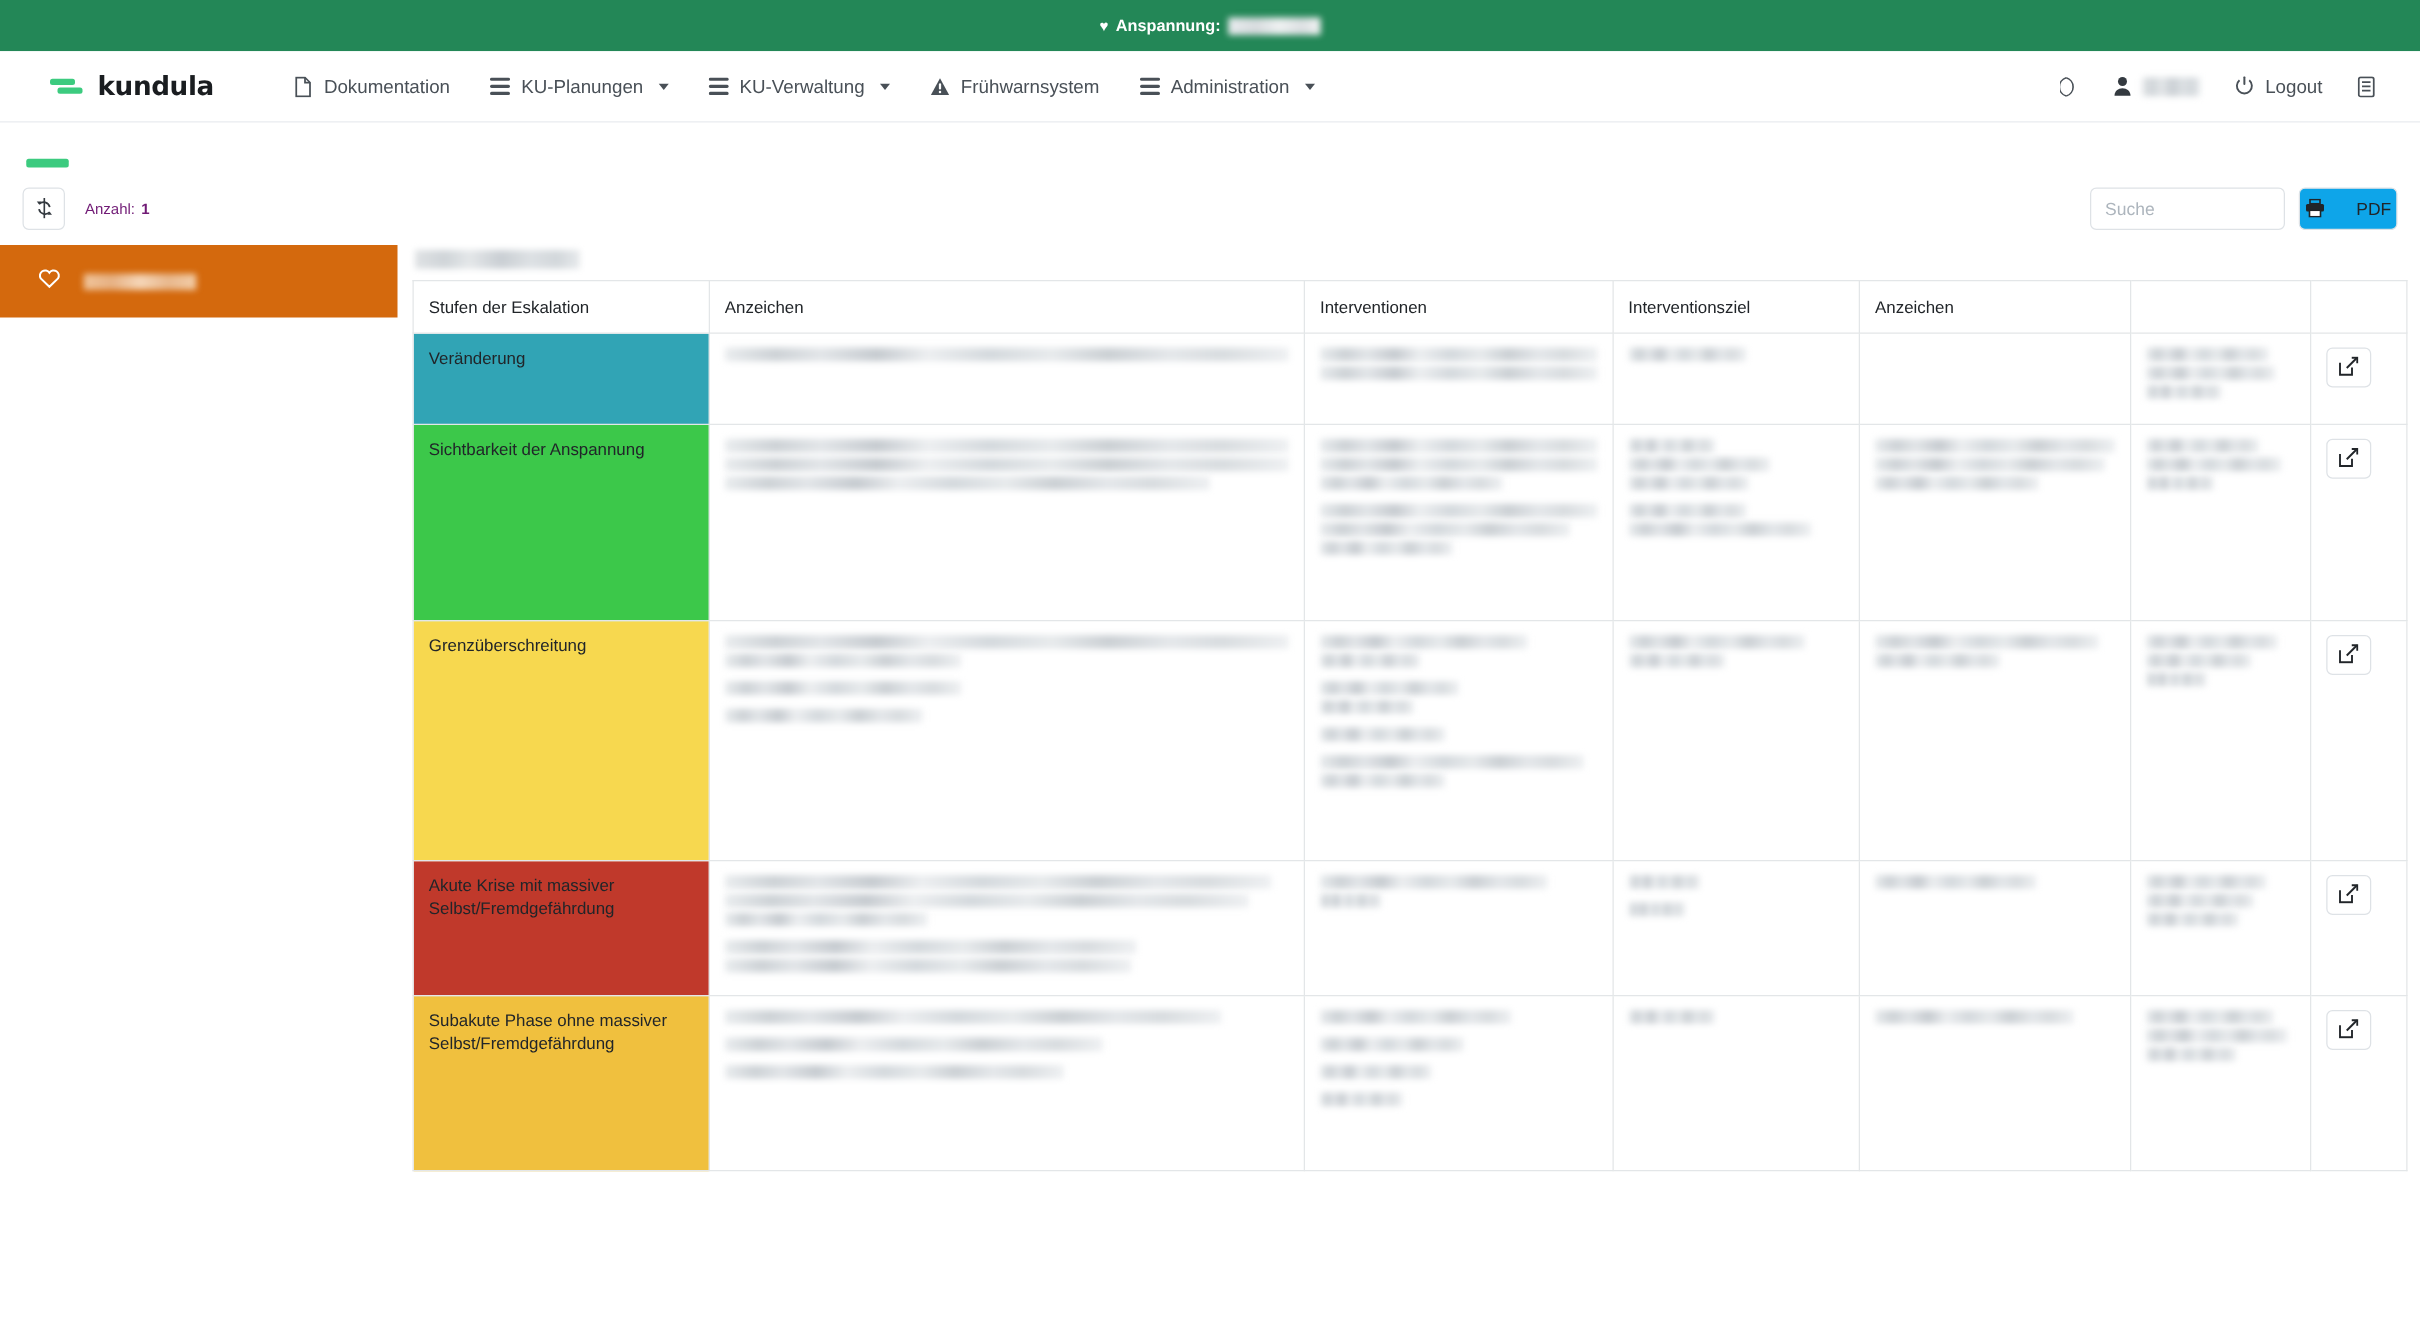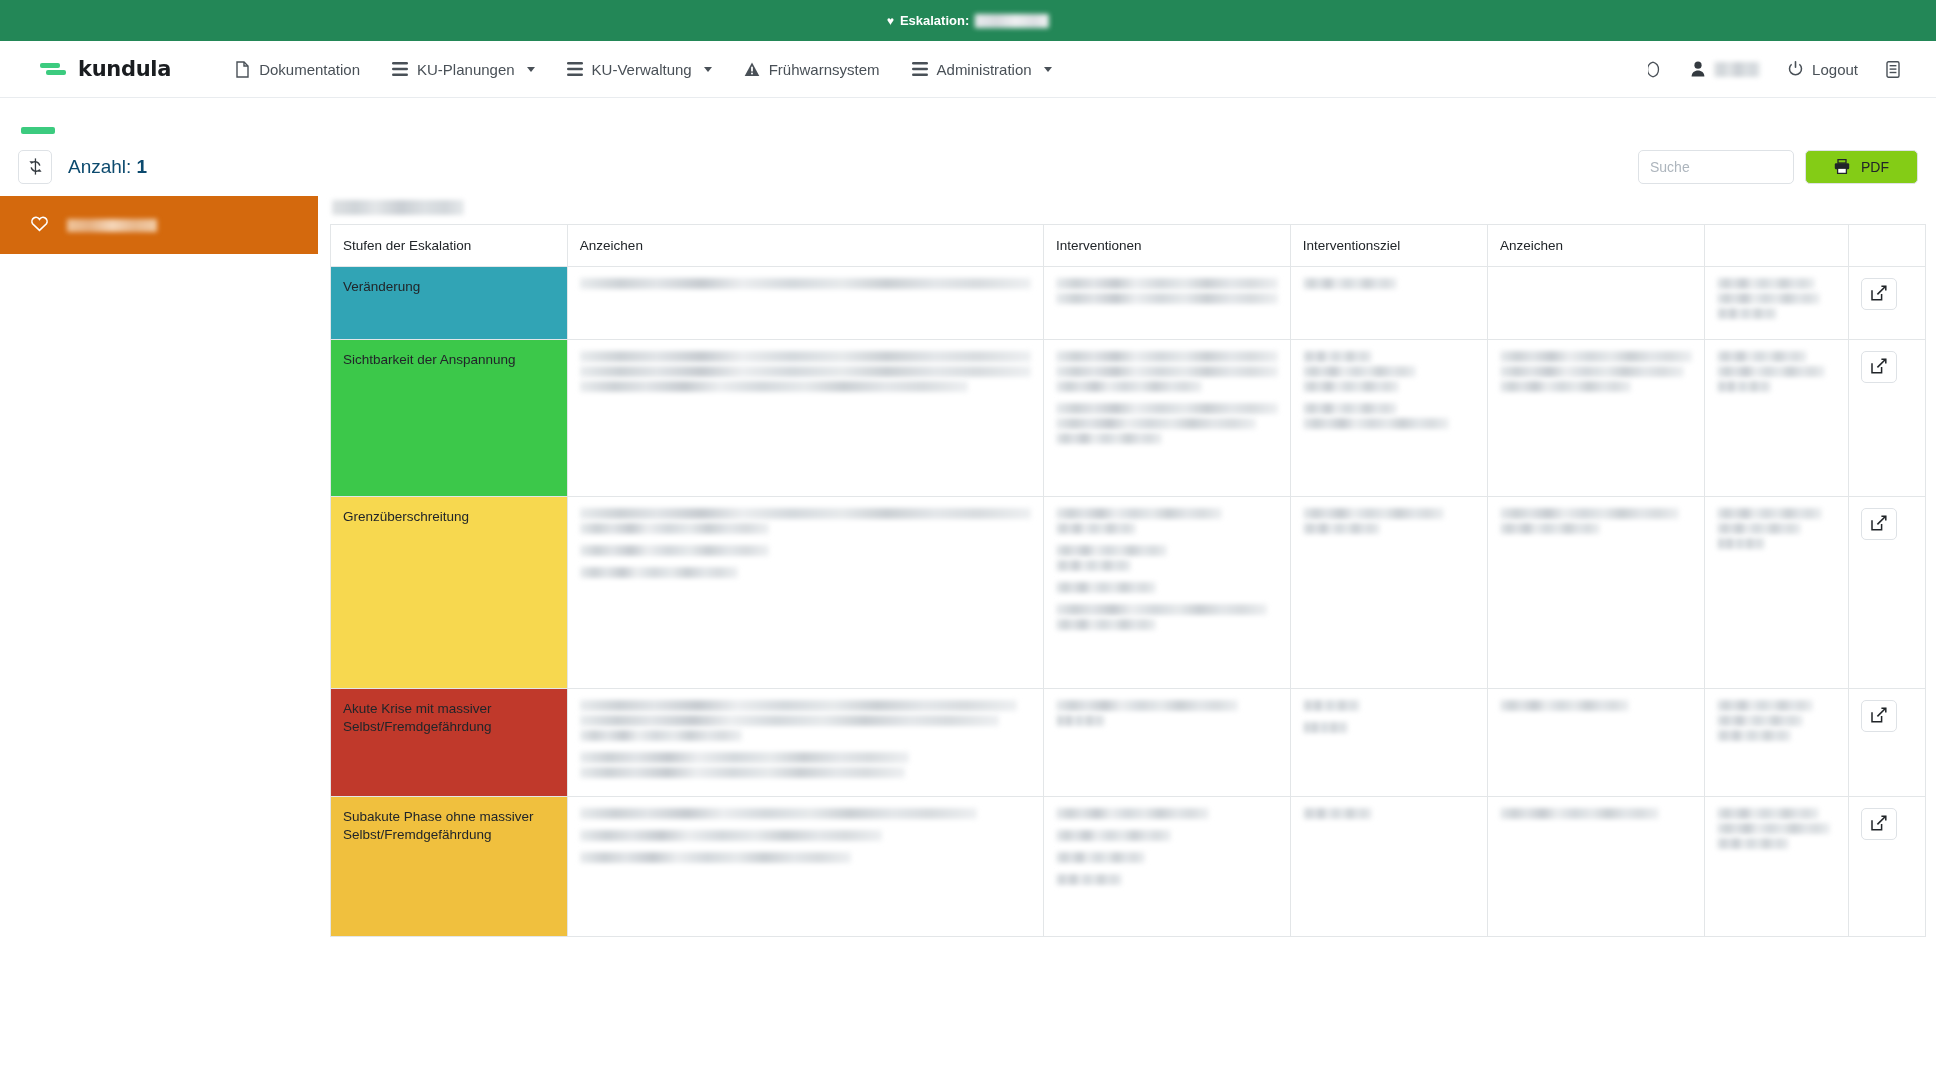--- a/index.html
+++ b/index.html
@@ -133,22 +133,22 @@
     width: 34px; height: 34px;
     border: 1px solid #dee2e6;
     border-radius: 5px;
     display: flex; align-items: center; justify-content: center;
     background: #fff;
     cursor: pointer;
     color: #343a40;
   }
   .count-label {
     margin-left: 16px;
-    font-size: 19px;
-    color: #0c4a6e;
+    font-size: 12px;
+    color: #701a75;
   }
   .count-label b { margin-left: 5px; }
   .toolbar-right {
     margin-left: auto;
     display: flex;
     align-items: flex-end;
     gap: 11px;
   }
   .search-input {
     width: 156px; height: 34px;
@@ -159,23 +159,23 @@
     color: #212529;
     font-family: "Liberation Sans", sans-serif;
     outline: none;
     background: #fff;
   }
   .search-input::placeholder { color: #adb5bd; }
   .pdf-btn {
     height: 34px;
     border: 1px solid #dee2e6;
     border-radius: 5px;
-    background: #84cc16;
-    display: flex; align-items: center; gap: 11px;
-    padding: 0 28px;
+    background: #0ea5e9;
+    display: flex; align-items: center; gap: 25px;
+    padding: 0 4px;
     font-size: 14px;
     color: #212529;
     cursor: pointer;
   }
 
   
   .body-wrap { display: flex; align-items: flex-start; }
 
   .sidebar { width: 318px; flex: 0 0 318px; padding-top: 6px; }
   .side-item {
@@ -253,21 +253,21 @@
       #e4e7ea 79%, #d8dcdf 88%, #eef0f2 100%);
   }
   .rline:last-child { margin-bottom: 0; }
 </style>
 </head>
 <body>
 
 <div class="focus-bar">
   <div class="focus-inner">
     <span class="heart-icon">♥</span>
-    <span>Eskalation:</span>
+    <span>Anspannung:</span>
     <span class="redact"></span>
   </div>
 </div>
 
 <div class="navbar">
 
   <div class="brand">
     <span class="brand-mark">
       <i class="b1"></i>
         <i class="b2"></i>

